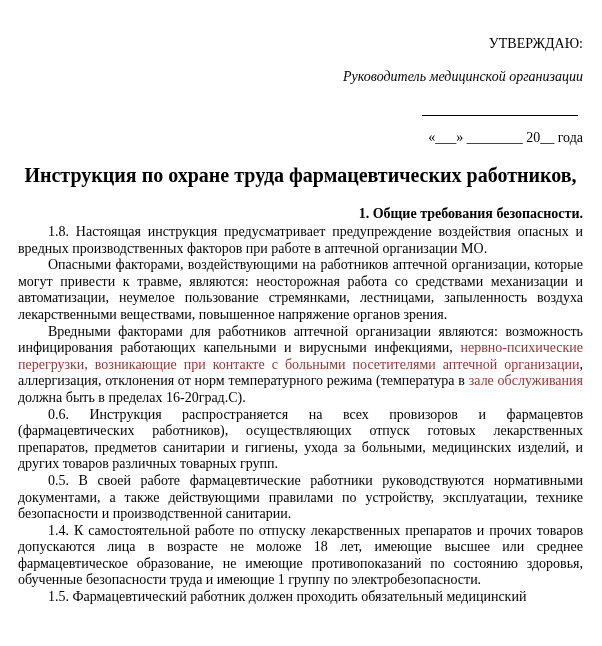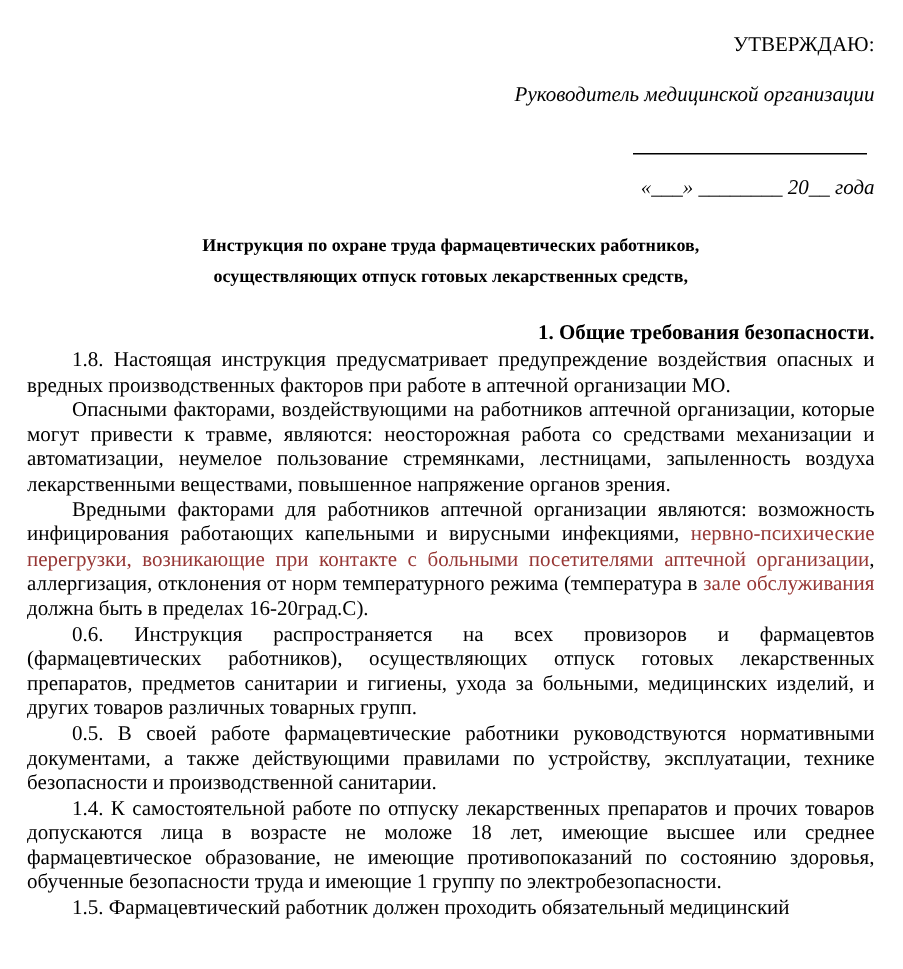--- a/index.html
+++ b/index.html
@@ -13,42 +13,43 @@
     overflow: hidden;
     font-family: "Liberation Serif", "DejaVu Serif", serif;
     color: #000000;
     position: relative;
   }
   .page {
     width: 602px;
     height: 536px;
     box-sizing: border-box;
     padding: 22px 19px 0 18px;
+    margin-top: 13px;
   }
   .approve-block {
     text-align: right;
     font-size: 14px;
     line-height: 17px;
   }
   .approve-label { }
   .approver-role { margin-top: 16px; font-style: italic; }
   .signature-line {
     display: inline-block;
     width: 156px;
     height: 0;
     border-bottom: 1px solid #000000;
     margin-top: 30px;
     margin-right: 5px;
   }
-  .date-line { margin-top: 9px; font-style: italic; }
+  .date-line { margin-top: 9px; }
   .doc-title {
     margin-top: 19px;
     text-align: center;
     font-weight: bold;
-    font-size: 12px;
+    font-size: 20px;
     line-height: 21px;
   }
   .section-heading {
     margin-top: 19px;
     margin-bottom: 2px;
     text-align: right;
     font-weight: bold;
     font-size: 14px;
     line-height: 17px;
   }
@@ -72,21 +73,20 @@
     <div class="approve-label">УТВЕРЖДАЮ:</div>
     <div class="approver-role">Руководитель медицинской организации</div>
     <div>
       <span class="signature-line"></span>
     </div>
     <div class="date-line">«___» ________ 20__ года</div>
   </div>
 
   <div class="doc-title">
     <div>Инструкция по охране труда фармацевтических работников,</div>
-    <div>осуществляющих отпуск готовых лекарственных средств,</div>
   </div>
 
   <div class="section-heading">1. Общие требования безопасности.</div>
 
   <div class="paragraphs">
       <p class="para"><span>1.8. Настоящая инструкция предусматривает предупреждение воздействия опасных и вредных производственных факторов при работе в аптечной организации МО.</span></p>
       <p class="para"><span>Опасными факторами, воздействующими на работников аптечной организации, которые могут привести к травме, являются: неосторожная работа со средствами механизации и автоматизации, неумелое пользование стремянками, лестницами, запыленность воздуха лекарственными веществами, повышенное напряжение органов зрения.</span></p>
       <p class="para"><span>Вредными факторами для работников аптечной организации являются: возможность инфицирования работающих капельными и вирусными инфекциями, </span><span class="red">нервно-психические перегрузки, возникающие при контакте с больными посетителями аптечной организации</span><span>, аллергизация, отклонения от норм температурного режима (температура в </span><span class="red">зале обслуживания</span><span> должна быть в пределах 16-20град.С).</span></p>
       <p class="para"><span>0.6. Инструкция распространяется на всех провизоров и фармацевтов (фармацевтических работников), осуществляющих отпуск готовых лекарственных препаратов, предметов санитарии и гигиены, ухода за больными, медицинских изделий, и других товаров различных товарных групп.</span></p>
       <p class="para"><span>0.5. В своей работе фармацевтические работники руководствуются нормативными документами, а также действующими правилами по устройству, эксплуатации, технике безопасности и производственной санитарии.</span></p>

